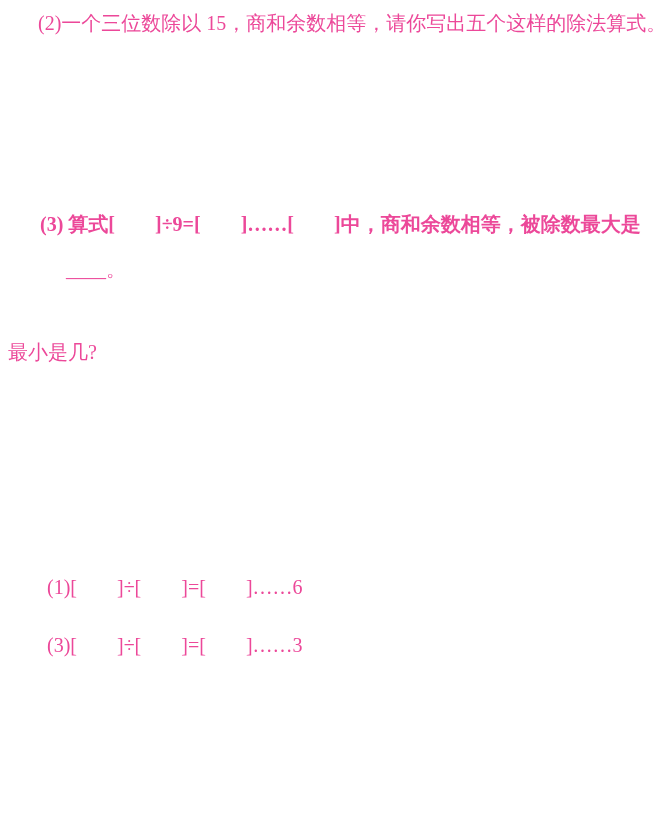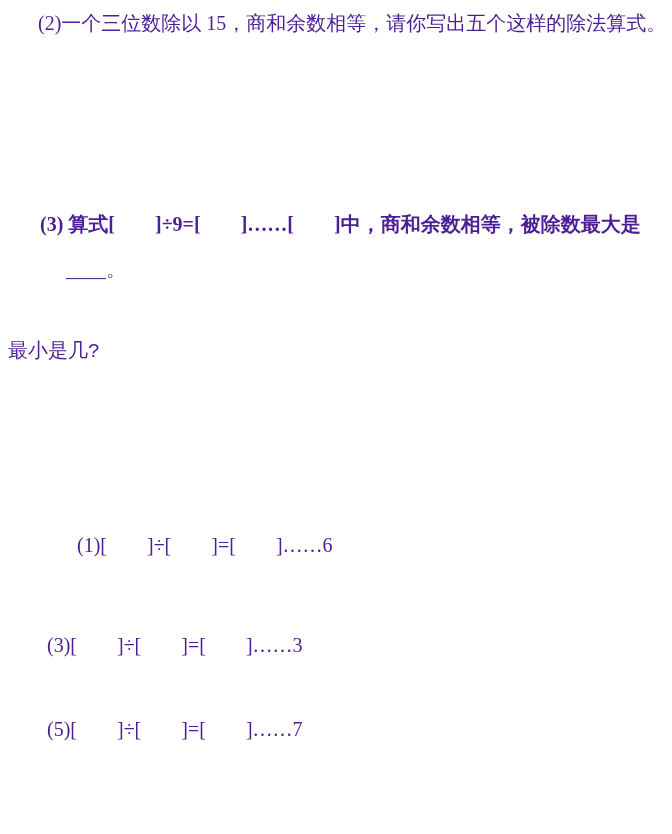--- a/index.html
+++ b/index.html
@@ -14,33 +14,33 @@
     background: #ffffff;
     color: #000000;
     font-family: "Liberation Serif", "DejaVu Serif", serif;
     font-size: 20px;
     overflow: hidden;
   }
   .line {
     position: absolute;
     white-space: pre;
     line-height: 22px;
-    color: #4c1d95;
+    color: #ec4899;
   }
   .bold {
     font-weight: bold;
   }
   
   .pos-q2        { left: 38px; top: 12px;  }
   .pos-q3-l1     { left: 40px; top: 213px; font-weight: bold; }
   .pos-q3-l2     { left: 66px; top: 258px; }
   .pos-ex5-l1    { left: 38px; top: 299px; }
-  .pos-ex5-l2    { left: 8px;  top: 341px; font-family: Liberation Mono, monospace; }
+  .pos-ex5-l2    { left: 8px;  top: 341px; }
   .pos-pr5-head  { left: 38px; top: 509px; }
-  .pos-pr5-i0    { left: 47px; top: 534px; margin-left: 30px; }
+  .pos-pr5-i0    { left: 47px; top: 576px; }
   .pos-pr5-i1    { left: 47px; top: 592px; }
   .pos-pr5-i2    { left: 47px; top: 634px; }
   .pos-pr5-i3    { left: 47px; top: 676px; }
   .pos-pr5-i4    { left: 47px; top: 718px; }
   .pos-pr5-i5    { left: 47px; top: 760px; }
 </style>
 </head>
 <body>
 
 <div class="page">
@@ -54,16 +54,15 @@
 
   <div class="line pos-ex5-l2">最小是几?</div>
 
 
   <div class="line pos-pr5-i0">(1)[        ]÷[        ]=[        ]……6</div>
 
 
   <div class="line pos-pr5-i2">(3)[        ]÷[        ]=[        ]……3</div>
 
 
-  <div class="line pos-pr5-i4">(5)[        ]÷[        ]=[        ]……7</div>
 
 
 </div>
 
 </body></html>

